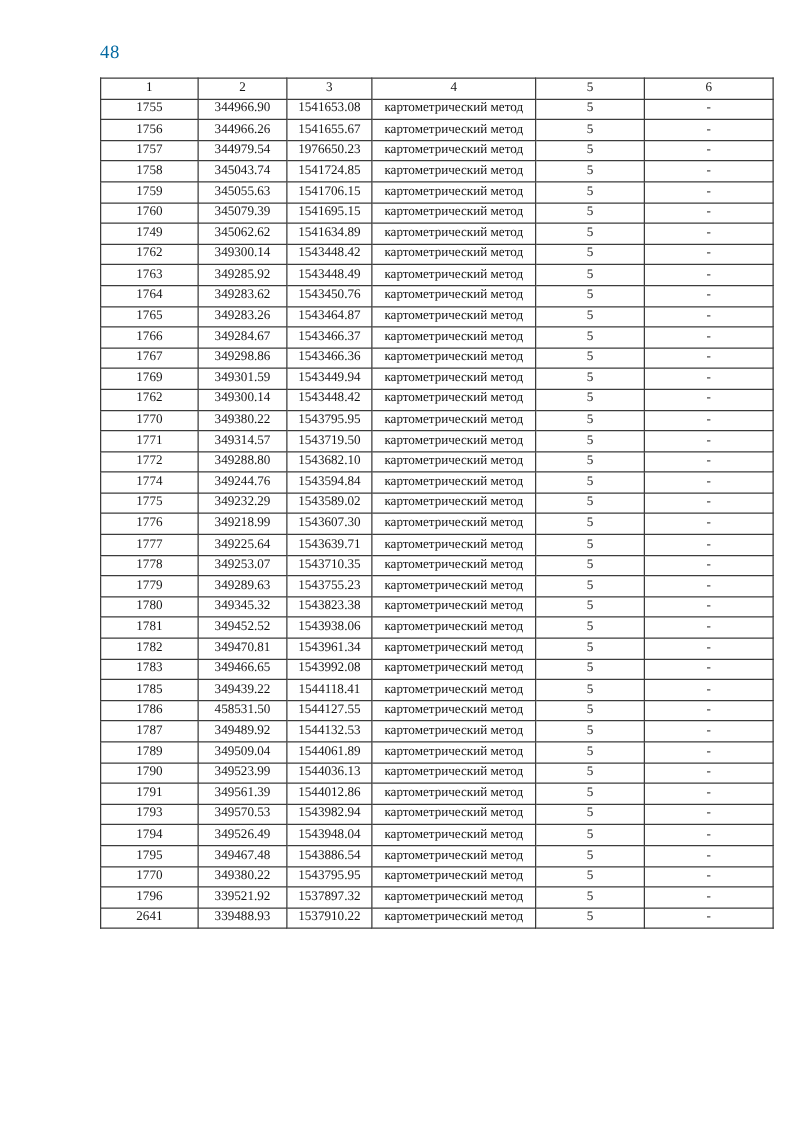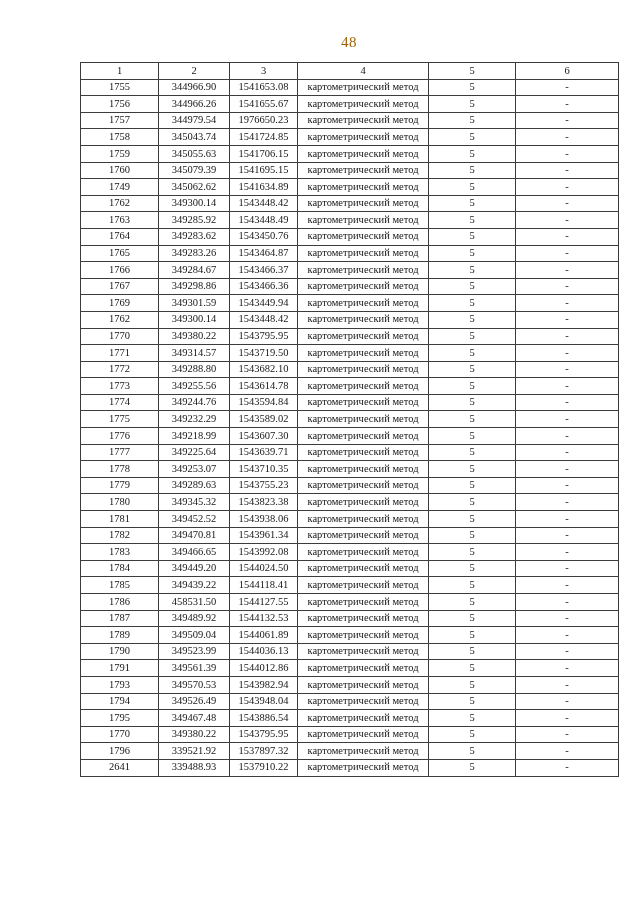--- a/index.html
+++ b/index.html
@@ -16,24 +16,24 @@
     position: relative;
     width: 640px;
     height: 905px;
     overflow: hidden;
   }
   .page-number {
     position: absolute;
     top: 34px;
     left: 80px;
     width: 538px;
-    text-align: center;
+    text-align: left;
     font-size: 15px;
     letter-spacing: 0.5px;
-    color: #a16207;
+    color: #0369a1;
   }
   table.coords {
     position: absolute;
     top: 62px;
     left: 80px;
     width: 538px;
     border-collapse: collapse;
     table-layout: fixed;
     font-size: 10.5px;
     color: #161616;
@@ -222,28 +222,20 @@
         </tr>
         <tr>
           <td>1772</td>
           <td>349288.80</td>
           <td>1543682.10</td>
           <td>картометрический метод</td>
           <td>5</td>
           <td>-</td>
         </tr>
         <tr>
-          <td>1773</td>
-          <td>349255.56</td>
-          <td>1543614.78</td>
-          <td>картометрический метод</td>
-          <td>5</td>
-          <td>-</td>
-        </tr>
-        <tr>
           <td>1774</td>
           <td>349244.76</td>
           <td>1543594.84</td>
           <td>картометрический метод</td>
           <td>5</td>
           <td>-</td>
         </tr>
         <tr>
           <td>1775</td>
           <td>349232.29</td>
@@ -305,28 +297,20 @@
           <td>349470.81</td>
           <td>1543961.34</td>
           <td>картометрический метод</td>
           <td>5</td>
           <td>-</td>
         </tr>
         <tr>
           <td>1783</td>
           <td>349466.65</td>
           <td>1543992.08</td>
-          <td>картометрический метод</td>
-          <td>5</td>
-          <td>-</td>
-        </tr>
-        <tr>
-          <td>1784</td>
-          <td>349449.20</td>
-          <td>1544024.50</td>
           <td>картометрический метод</td>
           <td>5</td>
           <td>-</td>
         </tr>
         <tr>
           <td>1785</td>
           <td>349439.22</td>
           <td>1544118.41</td>
           <td>картометрический метод</td>
           <td>5</td>

